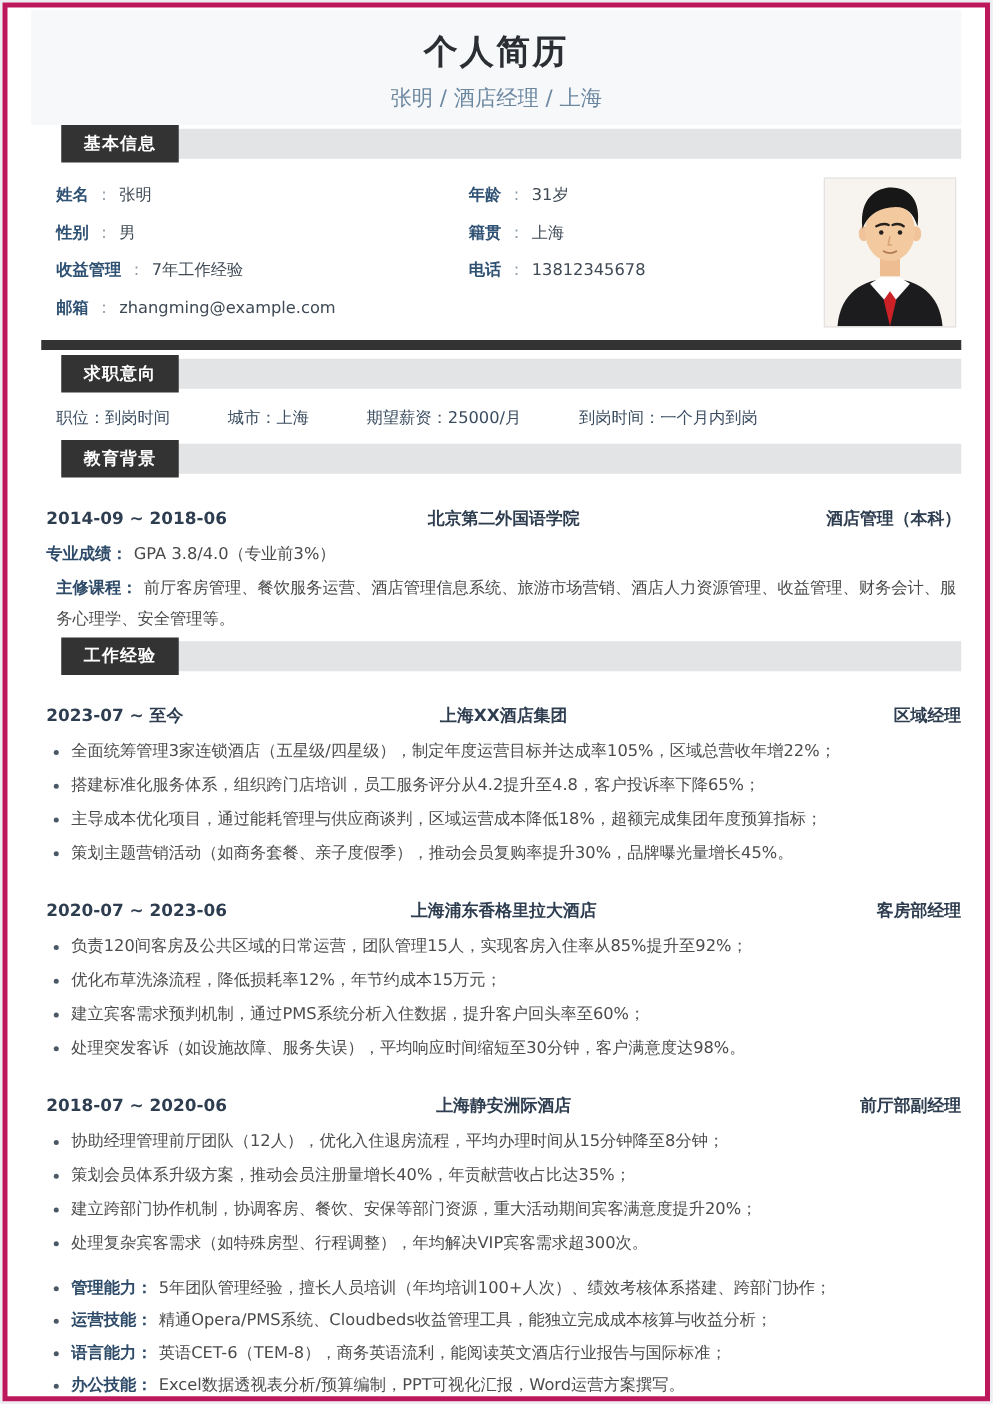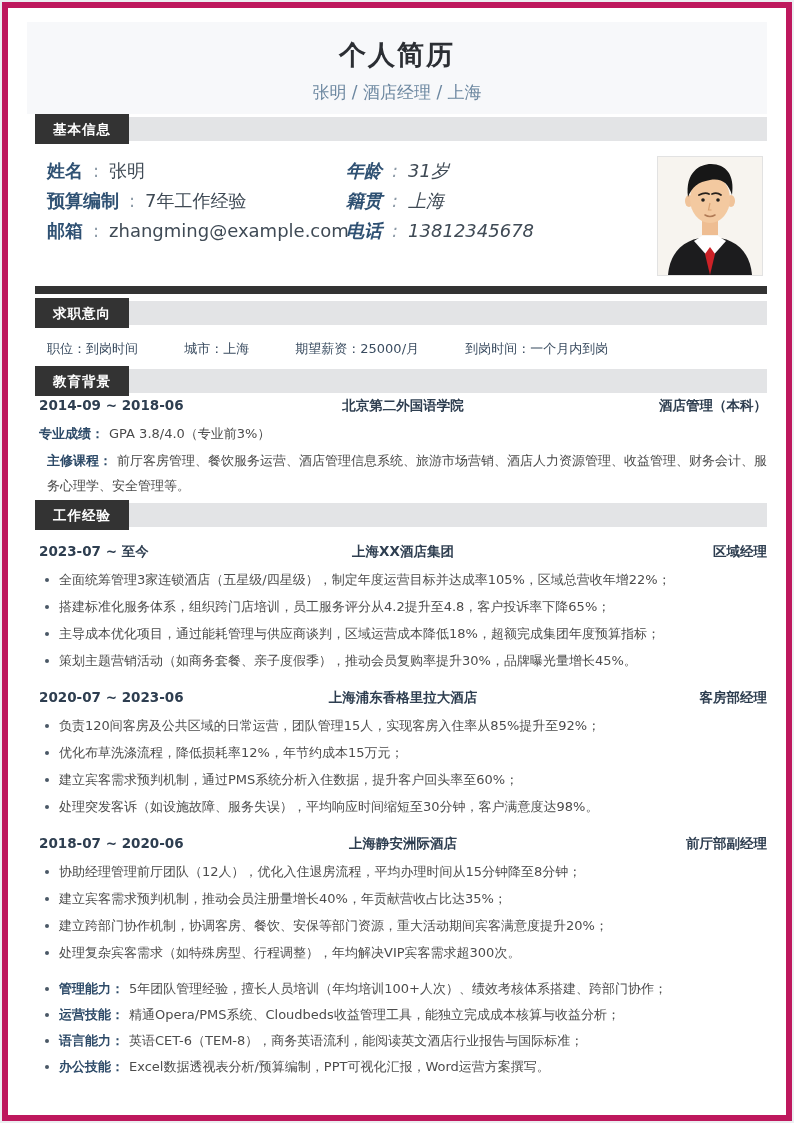--- a/index.html
+++ b/index.html
@@ -1,44 +1,44 @@
 <!DOCTYPE html>
 <html><head>
 <meta charset="utf-8">
 <style>
   html,body{margin:0;padding:0;width:794px;height:1123px;overflow:hidden;
     font-family:"DejaVu Sans","Liberation Sans",sans-serif;background:#eceef1;}
   .card{position:absolute;left:2px;top:2px;right:2px;bottom:2px;background:#fff;
-    border:6px solid #be185d;padding:12px 19px;box-sizing:border-box;}
+    border:4px solid #be185d;padding:0 19px;box-sizing:border-box;}
   
   .header{margin-top:2px;height:92px;background:#f7f8fa;text-align:center;}
   .title{padding-top:15px;font-size:27px;font-weight:bold;color:#2b2e33;letter-spacing:2px;}
   .subtitle{margin-top:8px;font-size:17px;color:#6c87a0;}
   
-  .section-head{position:relative;height:30px;margin-left:8px;text-decoration:underline;}
+  .section-head{position:relative;height:30px;margin-left:24px;text-decoration:underline;}
   .section-head .bar{position:absolute;left:0;right:0;top:3px;bottom:3px;background:#e3e4e6;}
   .section-head .tab{position:relative;display:inline-block;padding:0 18px;height:30px;
     line-height:30px;background:#333333;color:#fff;font-size:13.5px;font-weight:bold;letter-spacing:1px;}
   
   .basic-block{position:relative;margin:12px 0 0 20px;height:120px;}
-  .info-row{height:30px;line-height:30px;font-size:18px;}
+  .info-row{height:30px;line-height:30px;font-size:13px;}
   .info-label{color:#2f5173;font-weight:bold;}
   .info-colon{color:#8b99a6;margin:0 10px;}
   .info-value{color:#3f4a55;}
-  .col-right{position:absolute;left:299px;top:0;font-style:italic;}
+  .col-right{position:absolute;left:330px;top:0;}
   .photo{position:absolute;right:4px;top:0;width:104px;height:118px;border:1px solid #e2e2e2;
     background:#f7f4ef;}
   .photo svg{display:block;width:100%;height:100%;}
   
   .divider{height:8px;background:#333333;margin:10px 0 0 8px;}
   
   .intent-row{margin:8px 0 0 20px;height:26px;line-height:26px;font-size:13px;color:#3a4c60;}
   .intent-item{margin-right:42px;}
   
-  .entry-head{display:flex;margin:0 0 0 12px;font-size:13.5px;
+  .entry-head{display:flex;margin:24px 0 0 12px;font-size:13.5px;
     font-weight:bold;color:#2e3e50;height:18px;line-height:18px;}
   .entry-head .l{flex:1;text-align:left;}
   .entry-head .c{flex:1.6;text-align:center;}
   .entry-head .r{flex:1;text-align:right;}
   .kv-line{margin:10px 0 0 12px;font-size:13px;color:#4a4a4a;height:19px;line-height:19px;}
   .kv-label{color:#2d4a68;font-weight:bold;margin-right:5px;}
   .para{margin:5px 0 0 20px;font-size:13px;line-height:25px;color:#4a4a4a;}
   .sh2{margin-top:4px;} .sh3{margin-top:4px;} .sh4{margin-top:2px;} .sh5{margin-top:8px;}
   
   .bullets{list-style:none;margin:6px 0 0 12px;padding:0;}
@@ -63,21 +63,24 @@
     <div class="bar"></div>
     <span class="tab">基本信息</span>
   </div>
 
   <div class="basic-block">
     <div>
       <div class="info-row">
         <span class="info-label">姓名</span><span class="info-colon">:</span><span class="info-value">张明</span>
       </div>
       <div class="info-row">
-        <span class="info-label">预算编制</span><span class="info-colon">:</span><span class="info-value">7年工作经验</span>
+        <span class="info-label">性别</span><span class="info-colon">:</span><span class="info-value">男</span>
+      </div>
+      <div class="info-row">
+        <span class="info-label">收益管理</span><span class="info-colon">:</span><span class="info-value">7年工作经验</span>
       </div>
       <div class="info-row">
         <span class="info-label">邮箱</span><span class="info-colon">:</span><span class="info-value">zhangming@example.com</span>
       </div>
     </div>
     <div class="col-right">
       <div class="info-row">
         <span class="info-label">年龄</span><span class="info-colon">:</span><span class="info-value">31岁</span>
       </div>
       <div class="info-row">
@@ -202,21 +205,21 @@
       <span class="c">上海静安洲际酒店</span>
       <span class="r">前厅部副经理</span>
     </div>
     <ul class="bullets">
       <li>
           <span class="dot"></span>
           <span>协助经理管理前厅团队（12人），优化入住退房流程，平均办理时间从15分钟降至8分钟；</span>
         </li>
       <li>
           <span class="dot"></span>
-          <span>建立宾客需求预判机制，推动会员注册量增长40%，年贡献营收占比达35%；</span>
+          <span>策划会员体系升级方案，推动会员注册量增长40%，年贡献营收占比达35%；</span>
         </li>
       <li>
           <span class="dot"></span>
           <span>建立跨部门协作机制，协调客房、餐饮、安保等部门资源，重大活动期间宾客满意度提升20%；</span>
         </li>
       <li>
           <span class="dot"></span>
           <span>处理复杂宾客需求（如特殊房型、行程调整），年均解决VIP宾客需求超300次。</span>
         </li>
     </ul>

